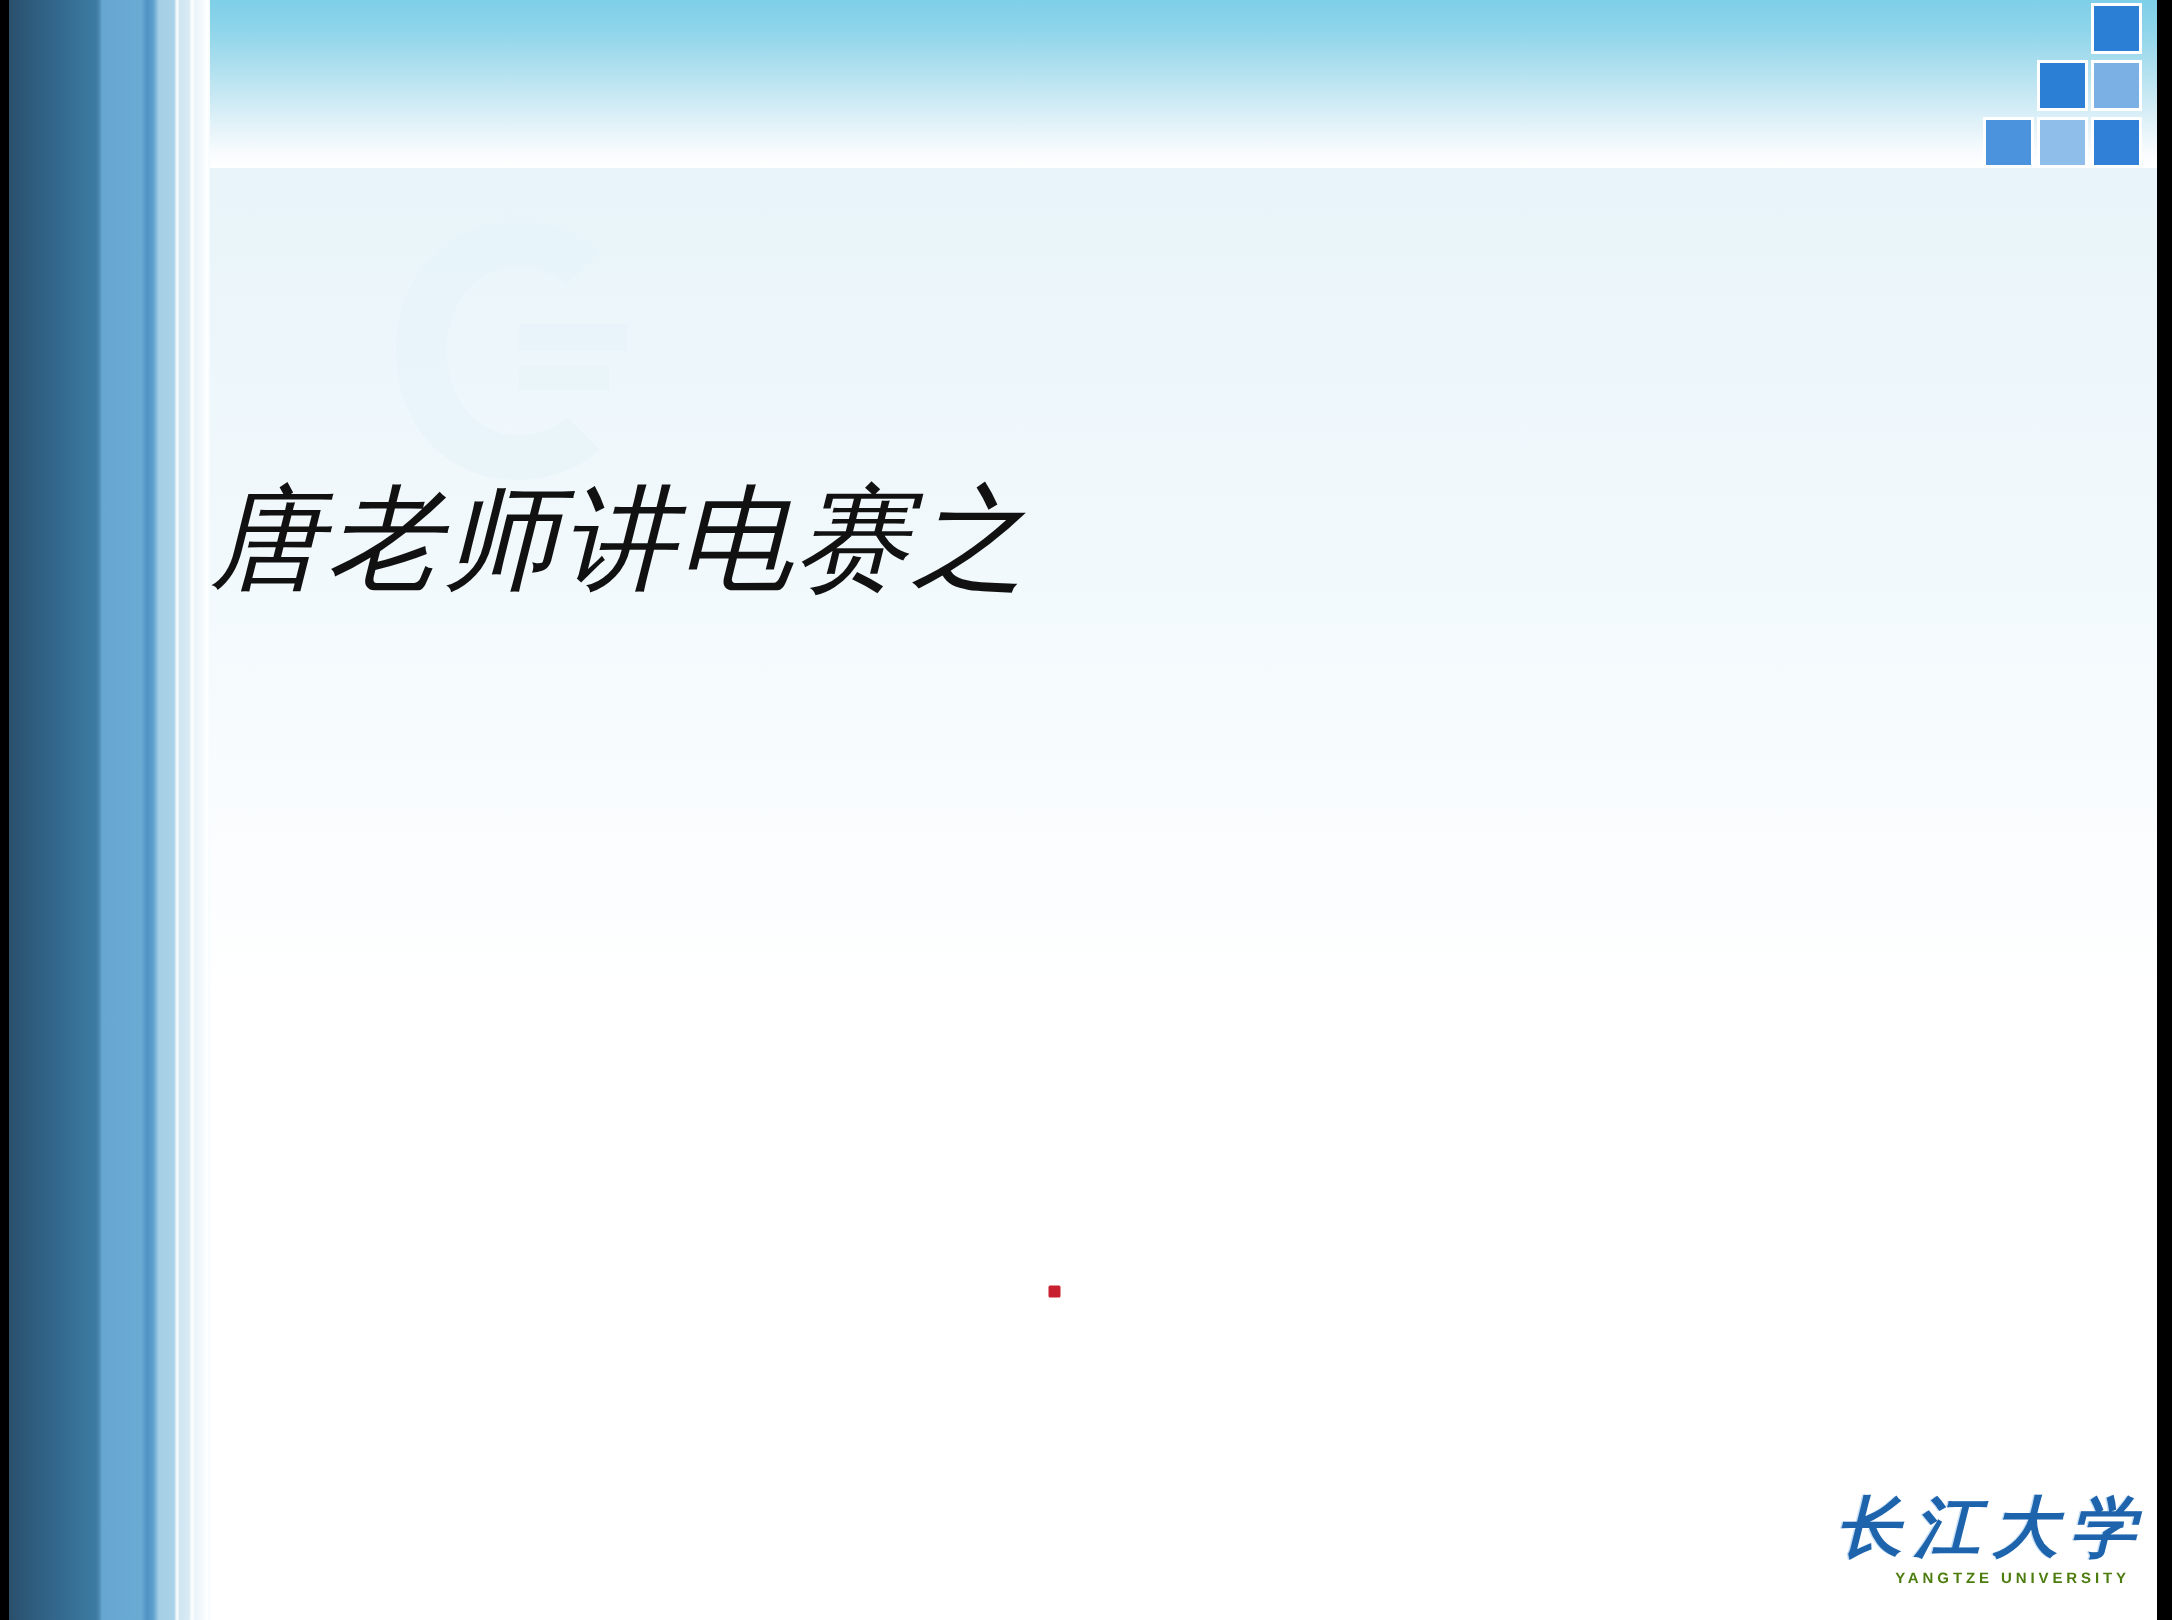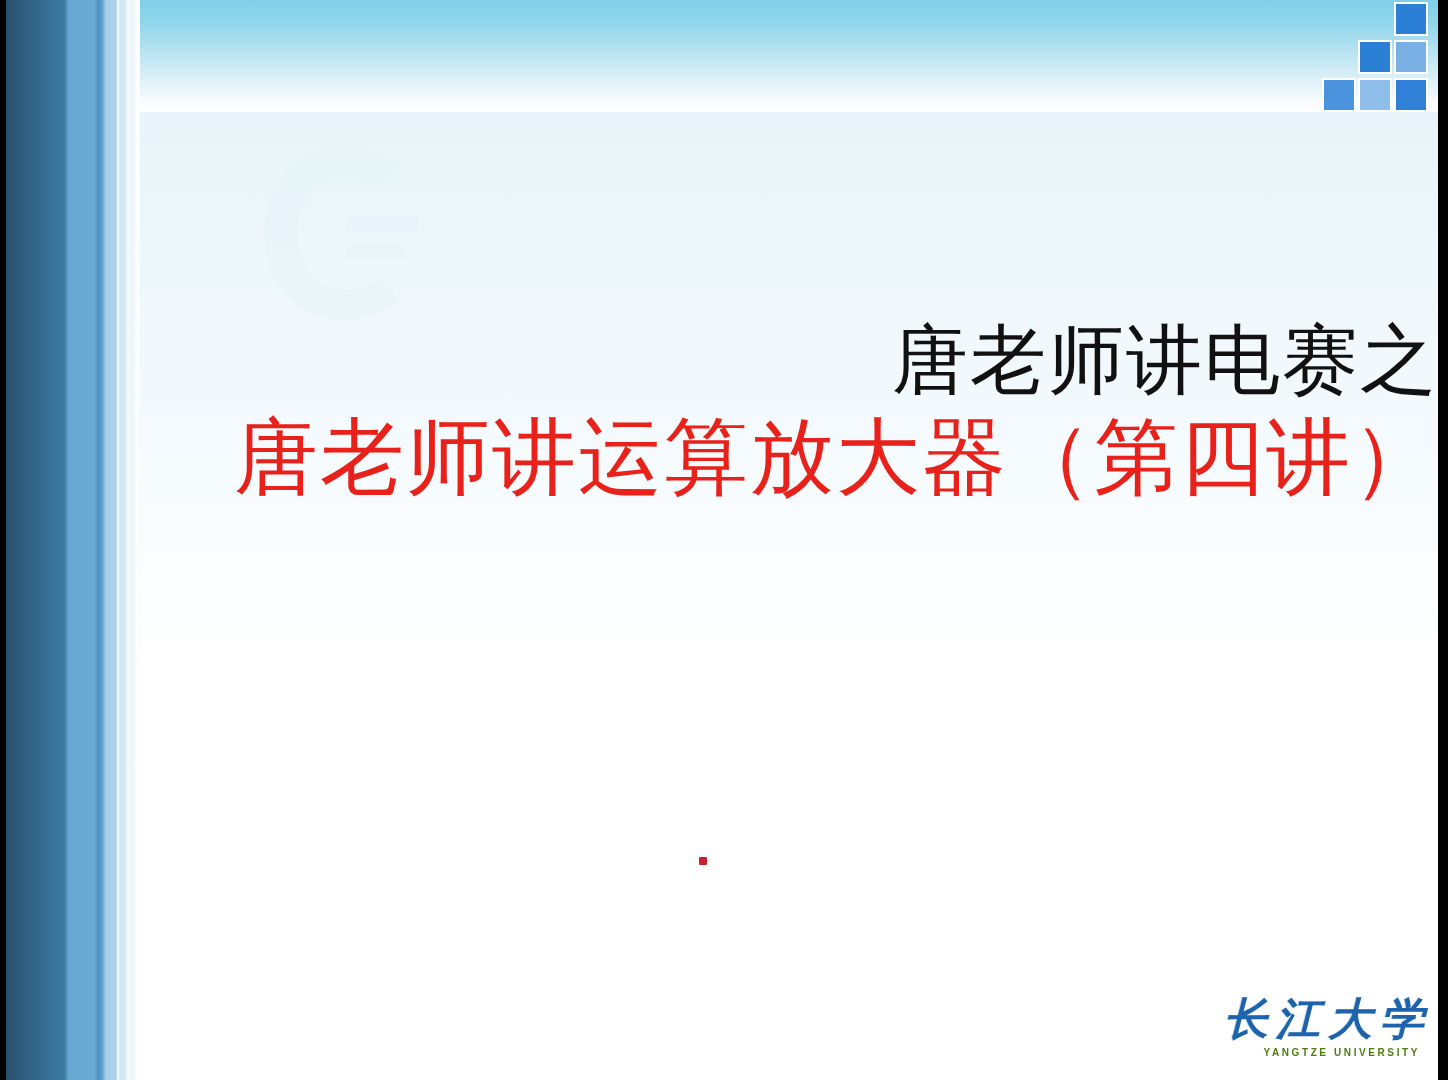--- a/index.html
+++ b/index.html
@@ -121,22 +121,23 @@
     border: 2px solid #ffffff;
     box-sizing: border-box;
   }
 
   
   .title-block {
     position: absolute;
     left: 0;
     top: 322px;
     width: 100%;
-    text-align: right;
+    text-align: left;
     line-height: 1.0;
+    font-style: italic;
   }
   .title-line-1 {
     color: #111111;
     font-size: 76px;
     letter-spacing: 2px;
     font-family: "Liberation Serif", "DejaVu Serif", serif;
     white-space: nowrap;
   }
   .title-line-2 {
     color: #e8221a;
@@ -215,21 +216,20 @@
       <div class="sq" style="left:106px; top:2px;  width:34px; height:34px; background:#2b7fd4;"></div>
       <div class="sq" style="left:70px;  top:40px; width:34px; height:34px; background:#2b7fd4;"></div>
       <div class="sq" style="left:106px; top:40px; width:34px; height:34px; background:#7ab0e3;"></div>
       <div class="sq" style="left:34px;  top:78px; width:34px; height:34px; background:#4b94dd;"></div>
       <div class="sq" style="left:70px;  top:78px; width:34px; height:34px; background:#8fbeea;"></div>
       <div class="sq" style="left:106px; top:78px; width:34px; height:34px; background:#2f80d6;"></div>
     </div>
 
     <div class="title-block">
       <div class="title-line-1">唐老师讲电赛之</div>
-      <div class="title-line-2">唐老师讲运算放大器（第四讲）</div>
     </div>
 
     <div class="center-dot"></div>
 
     <div class="logo">
       <div class="logo-cn">长江大学</div>
       <div class="logo-en">YANGTZE  UNIVERSITY</div>
     </div>
 
   </div>

